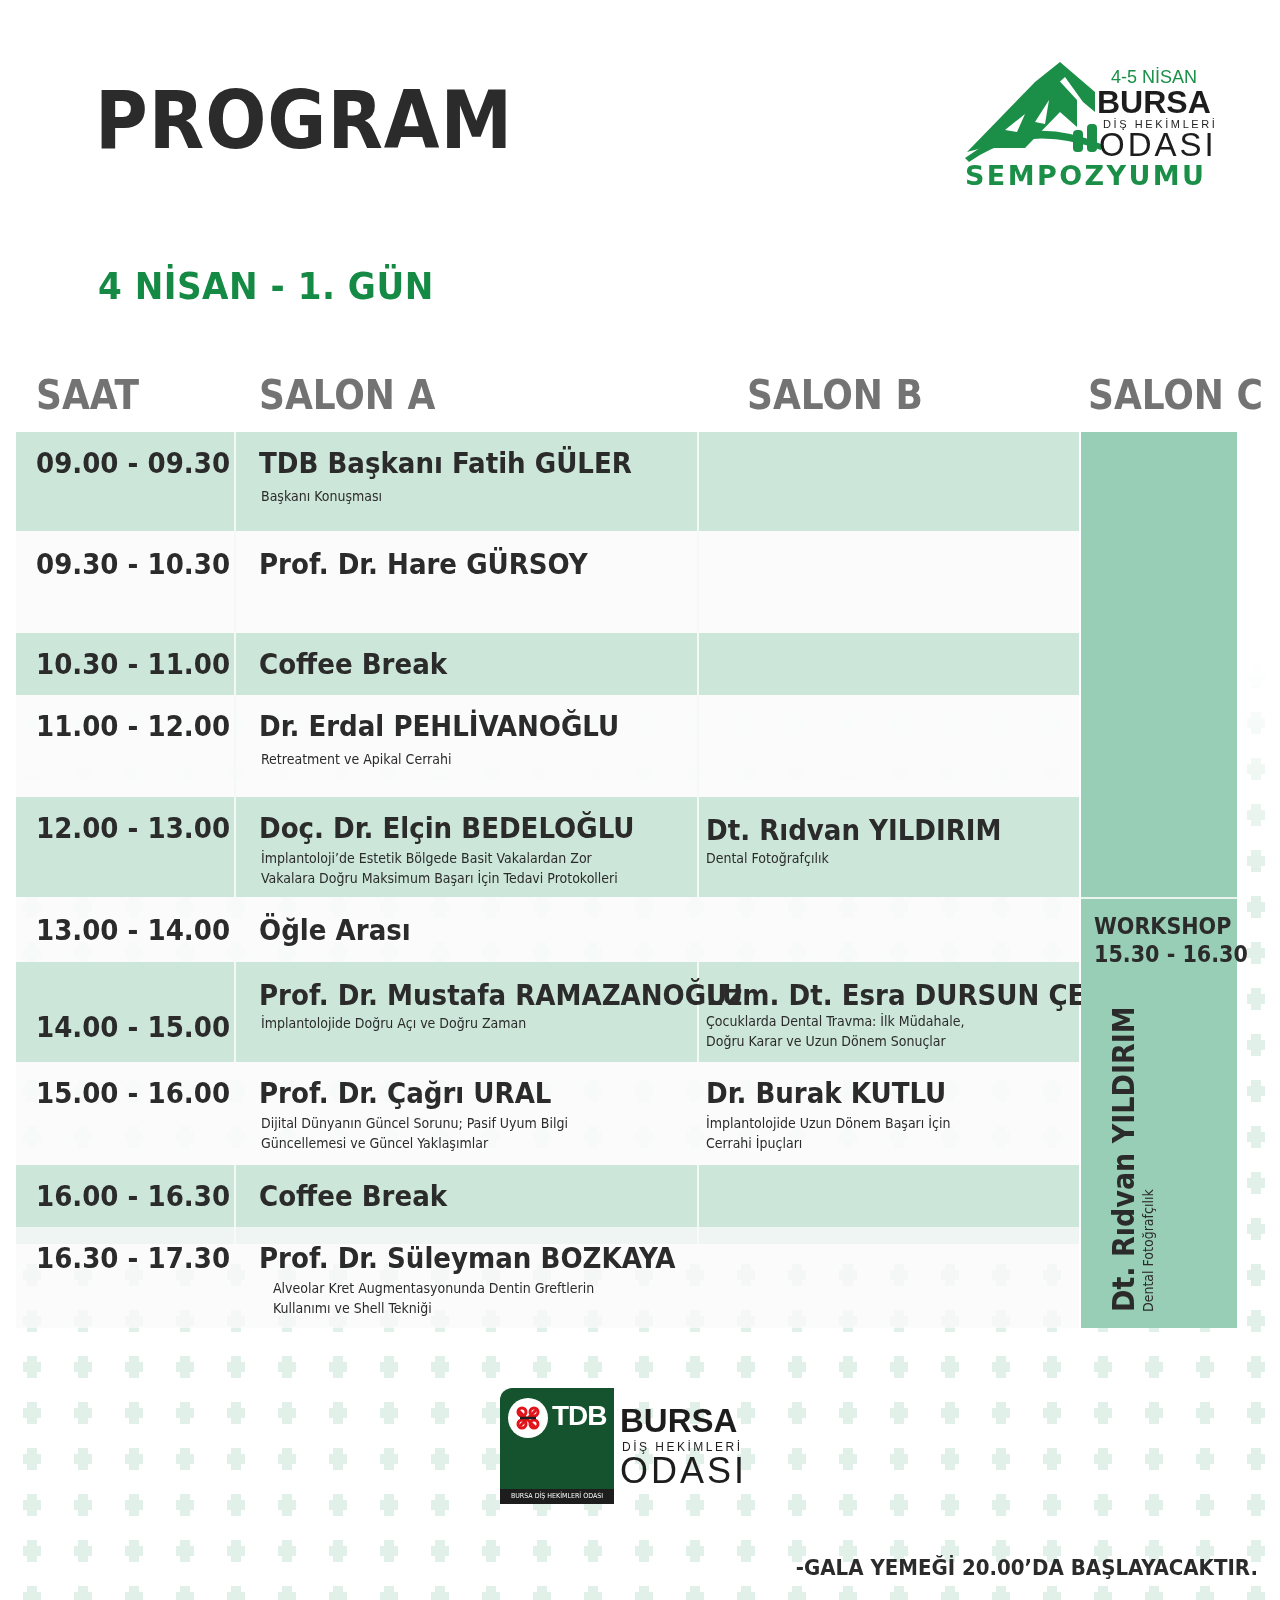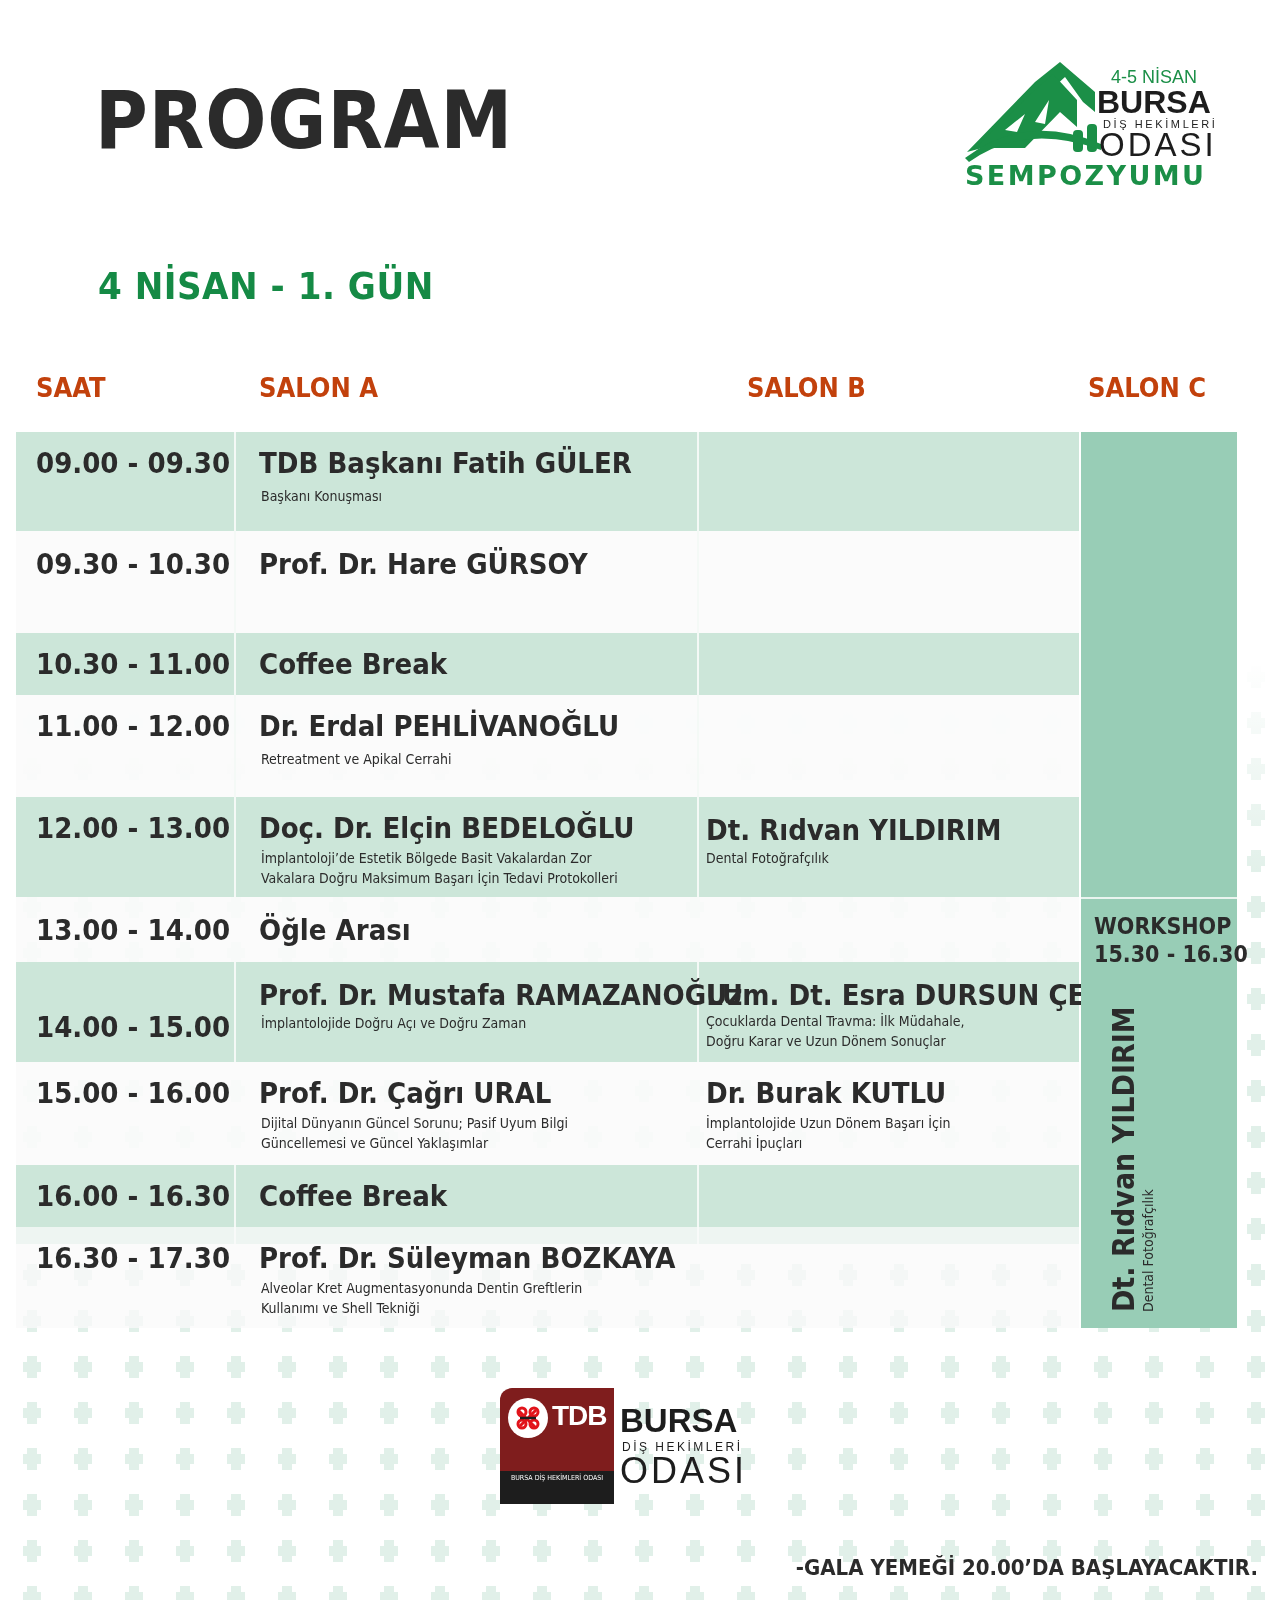--- a/index.html
+++ b/index.html
@@ -45,21 +45,21 @@
   }
 
   .logo-top { position: absolute; left: 930px; top: 52px; width: 280px; height: 145px; margin-left: 35px; }
   .logo-top .t1 { position: absolute; left: 146px; top: 15px; font-size: 18px; color: #1b8f47; font-family: "Liberation Sans", sans-serif; }
   .logo-top .t2 { position: absolute; left: 132px; top: 32px; font-size: 32px; font-weight: bold; color: #1d1d1d; font-family: "Liberation Sans", sans-serif; letter-spacing: 0px; }
   .logo-top .t3 { position: absolute; left: 138px; top: 66px; font-size: 11px; color: #1d1d1d; letter-spacing: 2.6px; font-family: "Liberation Sans", sans-serif; }
   .logo-top .t4 { position: absolute; left: 134px; top: 74px; font-size: 33px; color: #1d1d1d; letter-spacing: 3px; font-family: "Liberation Sans", sans-serif; }
   .logo-top .t5 { position: absolute; left: 0px; top: 108px; font-size: 27px; font-weight: bold; color: #1b8f47; letter-spacing: 2.4px; font-family: "DejaVu Sans", sans-serif; }
 
   .col-head {
-    position: absolute; top: 372px; font-size: 27px; font-weight: bold; color: #c2410c;
+    position: absolute; top: 372px; font-size: 40px; font-weight: bold; color: #737373;
   }
 
   .row { position: absolute; left: 16px; width: 1063px; }
   .row.green { background: #cce6d9; }
   .row.light { background: rgba(250,250,250,0.88); }
   .divider-a { position: absolute; left: 218px; top: 0; bottom: 0; width: 2px; background: #f4f9f6; }
   .divider-b { position: absolute; left: 681px; top: 0; bottom: 0; width: 2px; background: #f4f9f6; }
 
   .time { position: absolute; left: 20px; font-size: 29px; font-weight: bold; color: #2b2b2b; white-space: nowrap; }
   .speaker { position: absolute; left: 243px; font-size: 29px; font-weight: bold; color: #2b2b2b; white-space: nowrap; }
@@ -72,22 +72,22 @@
   .ws-label { position: absolute; left: 1094px; top: 912px; font-size: 23px; font-weight: bold; line-height: 28px; color: #2b2b2b; }
   .vertical {
     position: absolute; left: 1108px; top: 1312px;
     transform: rotate(-90deg); transform-origin: left top;
     white-space: nowrap;
   }
   .vertical .vname { font-size: 30px; font-weight: bold; color: #2b2b2b; display: block; line-height: 32px; }
   .vertical .vtopic { font-size: 14px; color: #2b2b2b; display: block; line-height: 16px; }
 
   .logo-bottom { position: absolute; left: 500px; top: 1388px; width: 260px; height: 116px; }
-  .red-box { position: absolute; left: 0; top: 0; width: 114px; height: 116px; background: #7f1d1d; border-radius: 12px 0 0 0; }
-  .red-box .base { position: absolute; left: 0; bottom: 0; width: 114px; height: 33px; background: #1d1d1d; color: #fff; font-size: 7px; text-align: center; line-height: 15px; white-space: nowrap; overflow: hidden; }
+  .red-box { position: absolute; left: 0; top: 0; width: 114px; height: 116px; background: #14532d; border-radius: 12px 0 0 0; }
+  .red-box .base { position: absolute; left: 0; bottom: 0; width: 114px; height: 15px; background: #1d1d1d; color: #fff; font-size: 7px; text-align: center; line-height: 15px; white-space: nowrap; overflow: hidden; }
   .emblem { position: absolute; left: 8px; top: 10px; width: 40px; height: 40px; border-radius: 50%; background: #ffffff; }
   .tdb-text { position: absolute; left: 52px; top: 12px; font-size: 28px; font-weight: bold; color: #ffffff; font-family: "Liberation Sans", sans-serif; letter-spacing: -1px; }
   .lb-bursa { position: absolute; left: 120px; top: 14px; font-size: 33px; font-weight: bold; color: #1d1d1d; font-family: "Liberation Sans", sans-serif; }
   .lb-dis { position: absolute; left: 122px; top: 52px; font-size: 12px; color: #1d1d1d; letter-spacing: 2.5px; font-family: "Liberation Sans", sans-serif; }
   .lb-odasi { position: absolute; left: 120px; top: 62px; font-size: 36px; color: #1d1d1d; letter-spacing: 3px; font-family: "Liberation Sans", sans-serif; }
 
   .gala { position: absolute; right: 22px; top: 1555px; font-size: 22px; font-weight: bold; color: #2b2b2b; white-space: nowrap; }
 </style>
 </head>
 <body>
@@ -210,21 +210,21 @@
 <div class="row green" style="top:1165px;height:79px;">
   <div class="divider-a"></div>
   <div class="divider-b"></div>
   <div class="time" style="top:14px;">16.00 - 16.30</div>
   <div class="speaker" style="top:14px;">Coffee Break</div>
 </div>
 
 <div class="row light" style="top:1227px;height:101px;background:rgba(250,250,250,0.75);">
   <div class="time" style="top:14px;">16.30 - 17.30</div>
   <div class="speaker" style="top:14px;">Prof. Dr. Süleyman BOZKAYA</div>
-  <div class="topic" style="top:51px;">
+  <div class="topic" style="top:51px;margin-left:12px;">
     <div>Alveolar Kret Augmentasyonunda  Dentin Greftlerin</div>
     <div>Kullanımı ve Shell Tekniği</div>
   </div>
 </div>
 
 <div class="salon-c" style="top:432px;height:465px;"></div>
 <div class="salon-c-sep" style="top:897px;"></div>
 <div class="salon-c" style="top:899px;height:429px;"></div>
 <div class="ws-label">
   <div>WORKSHOP</div>

